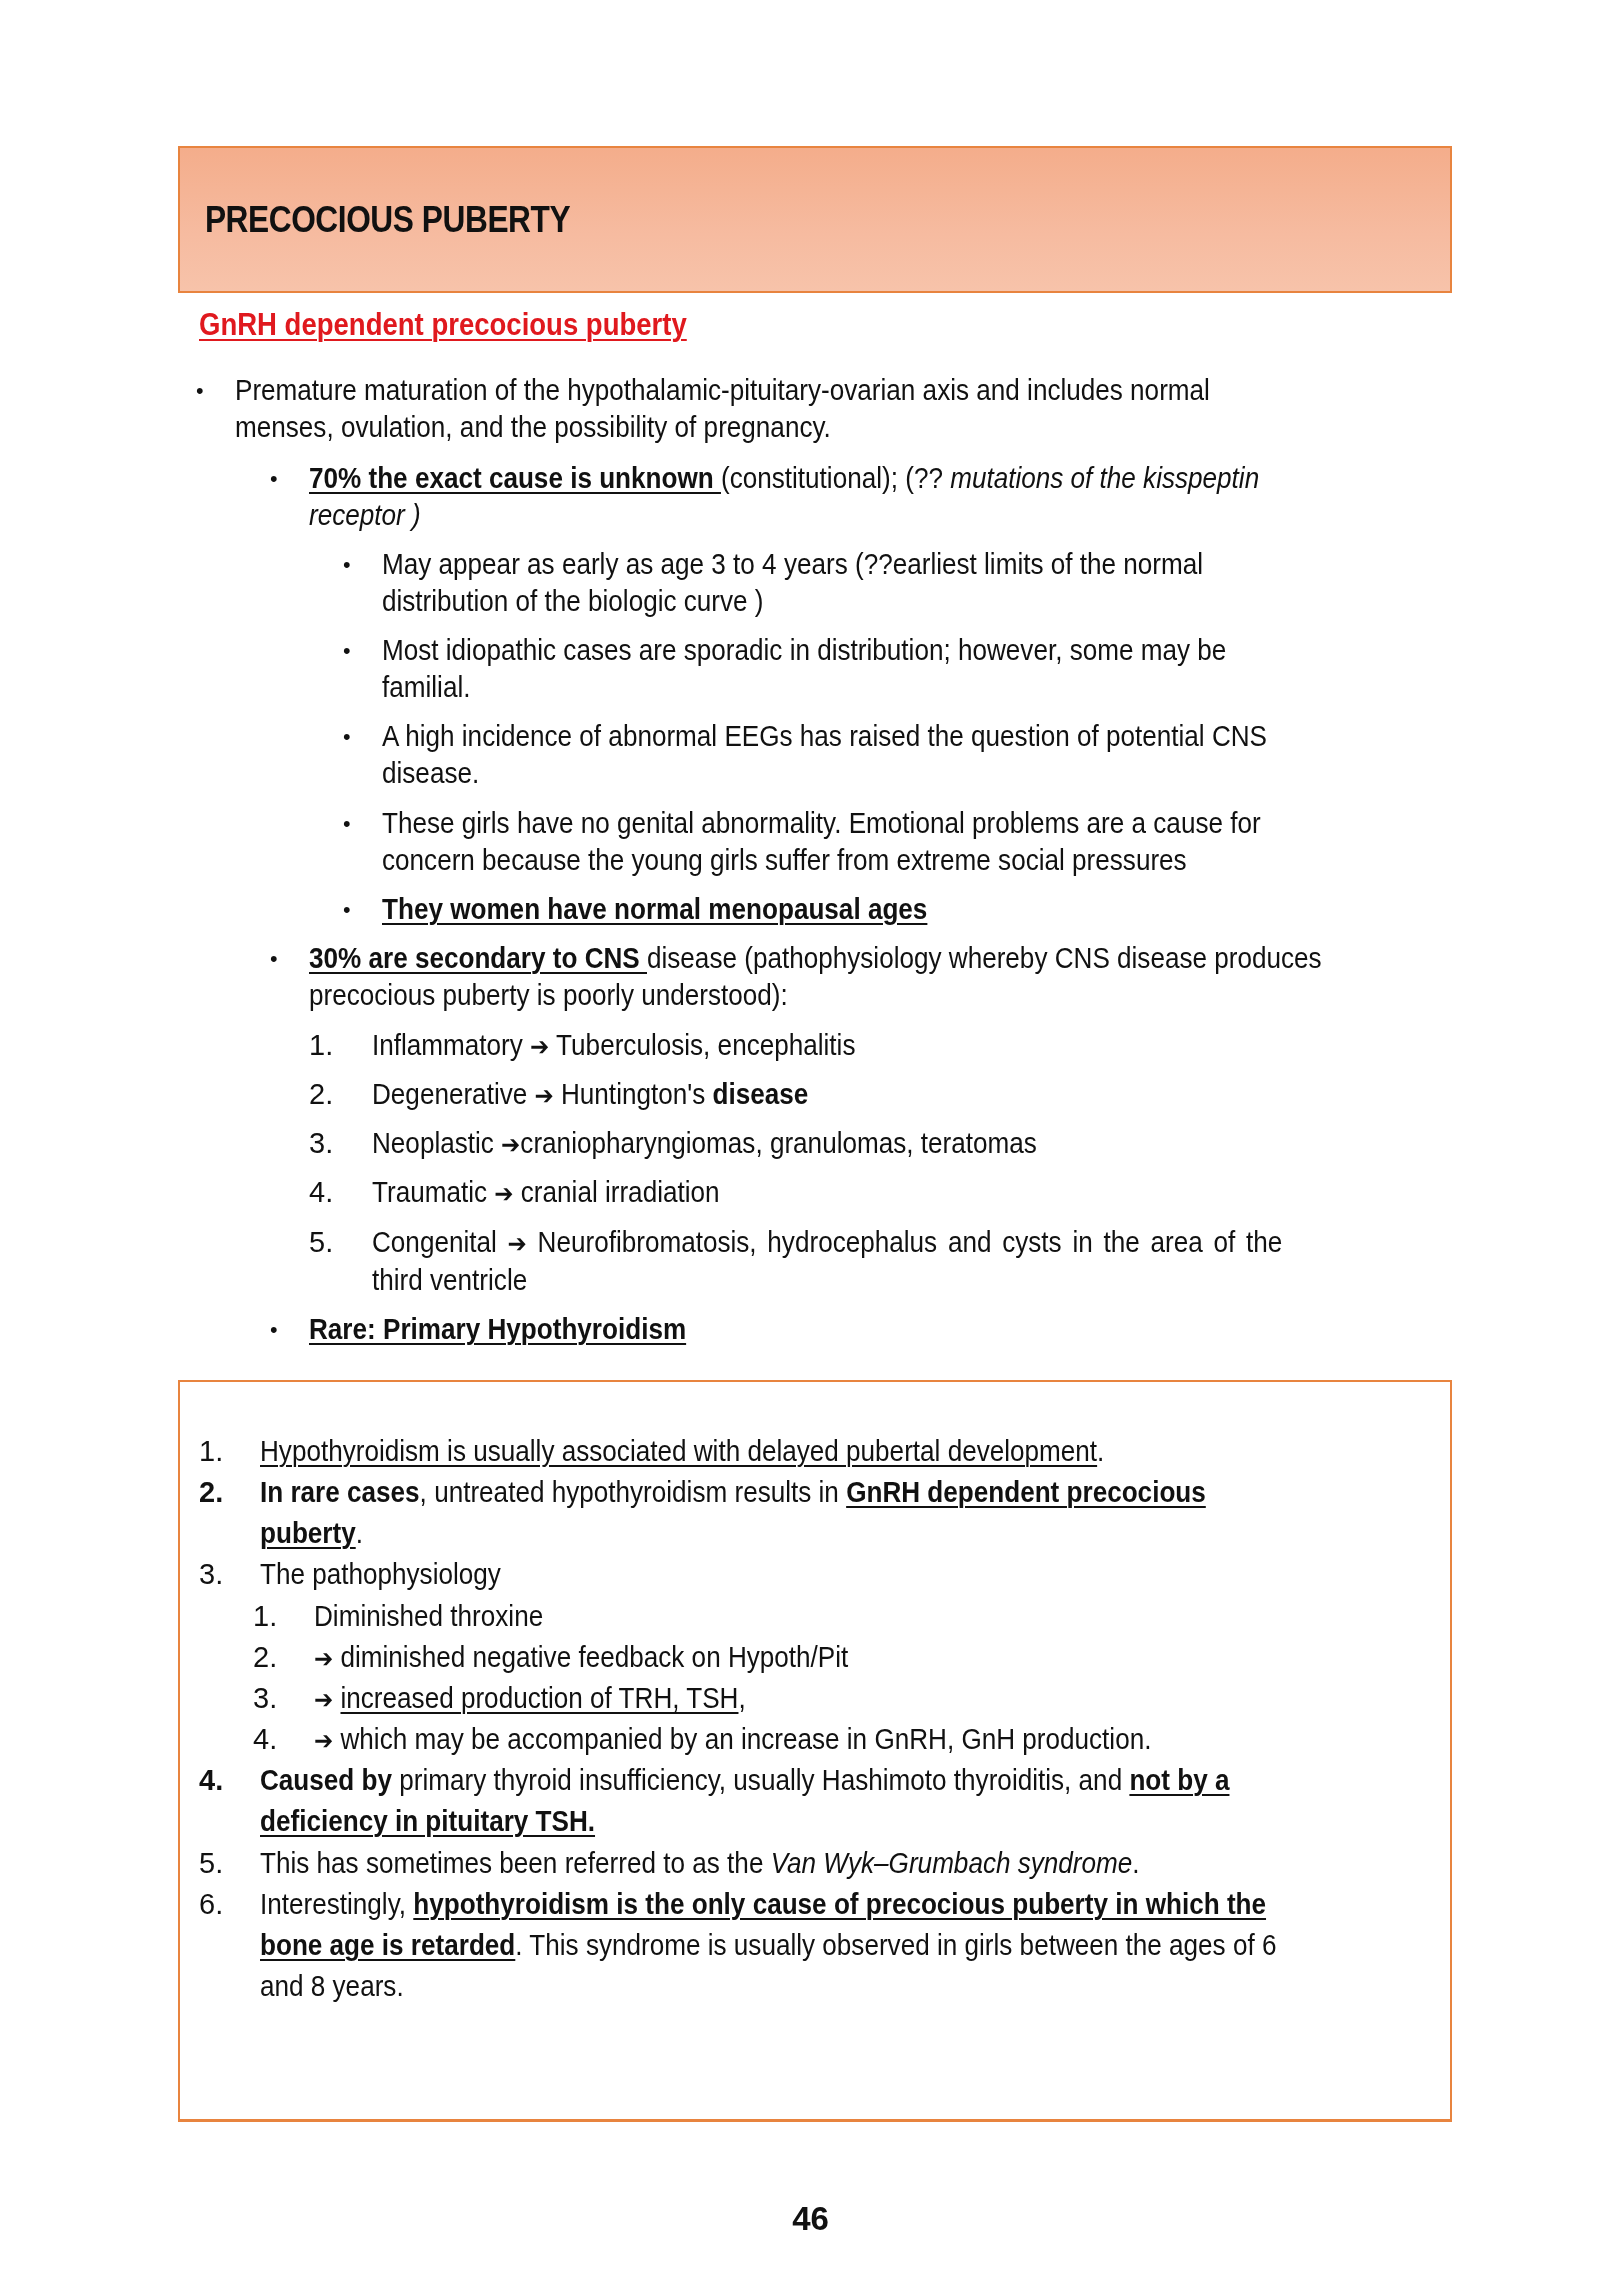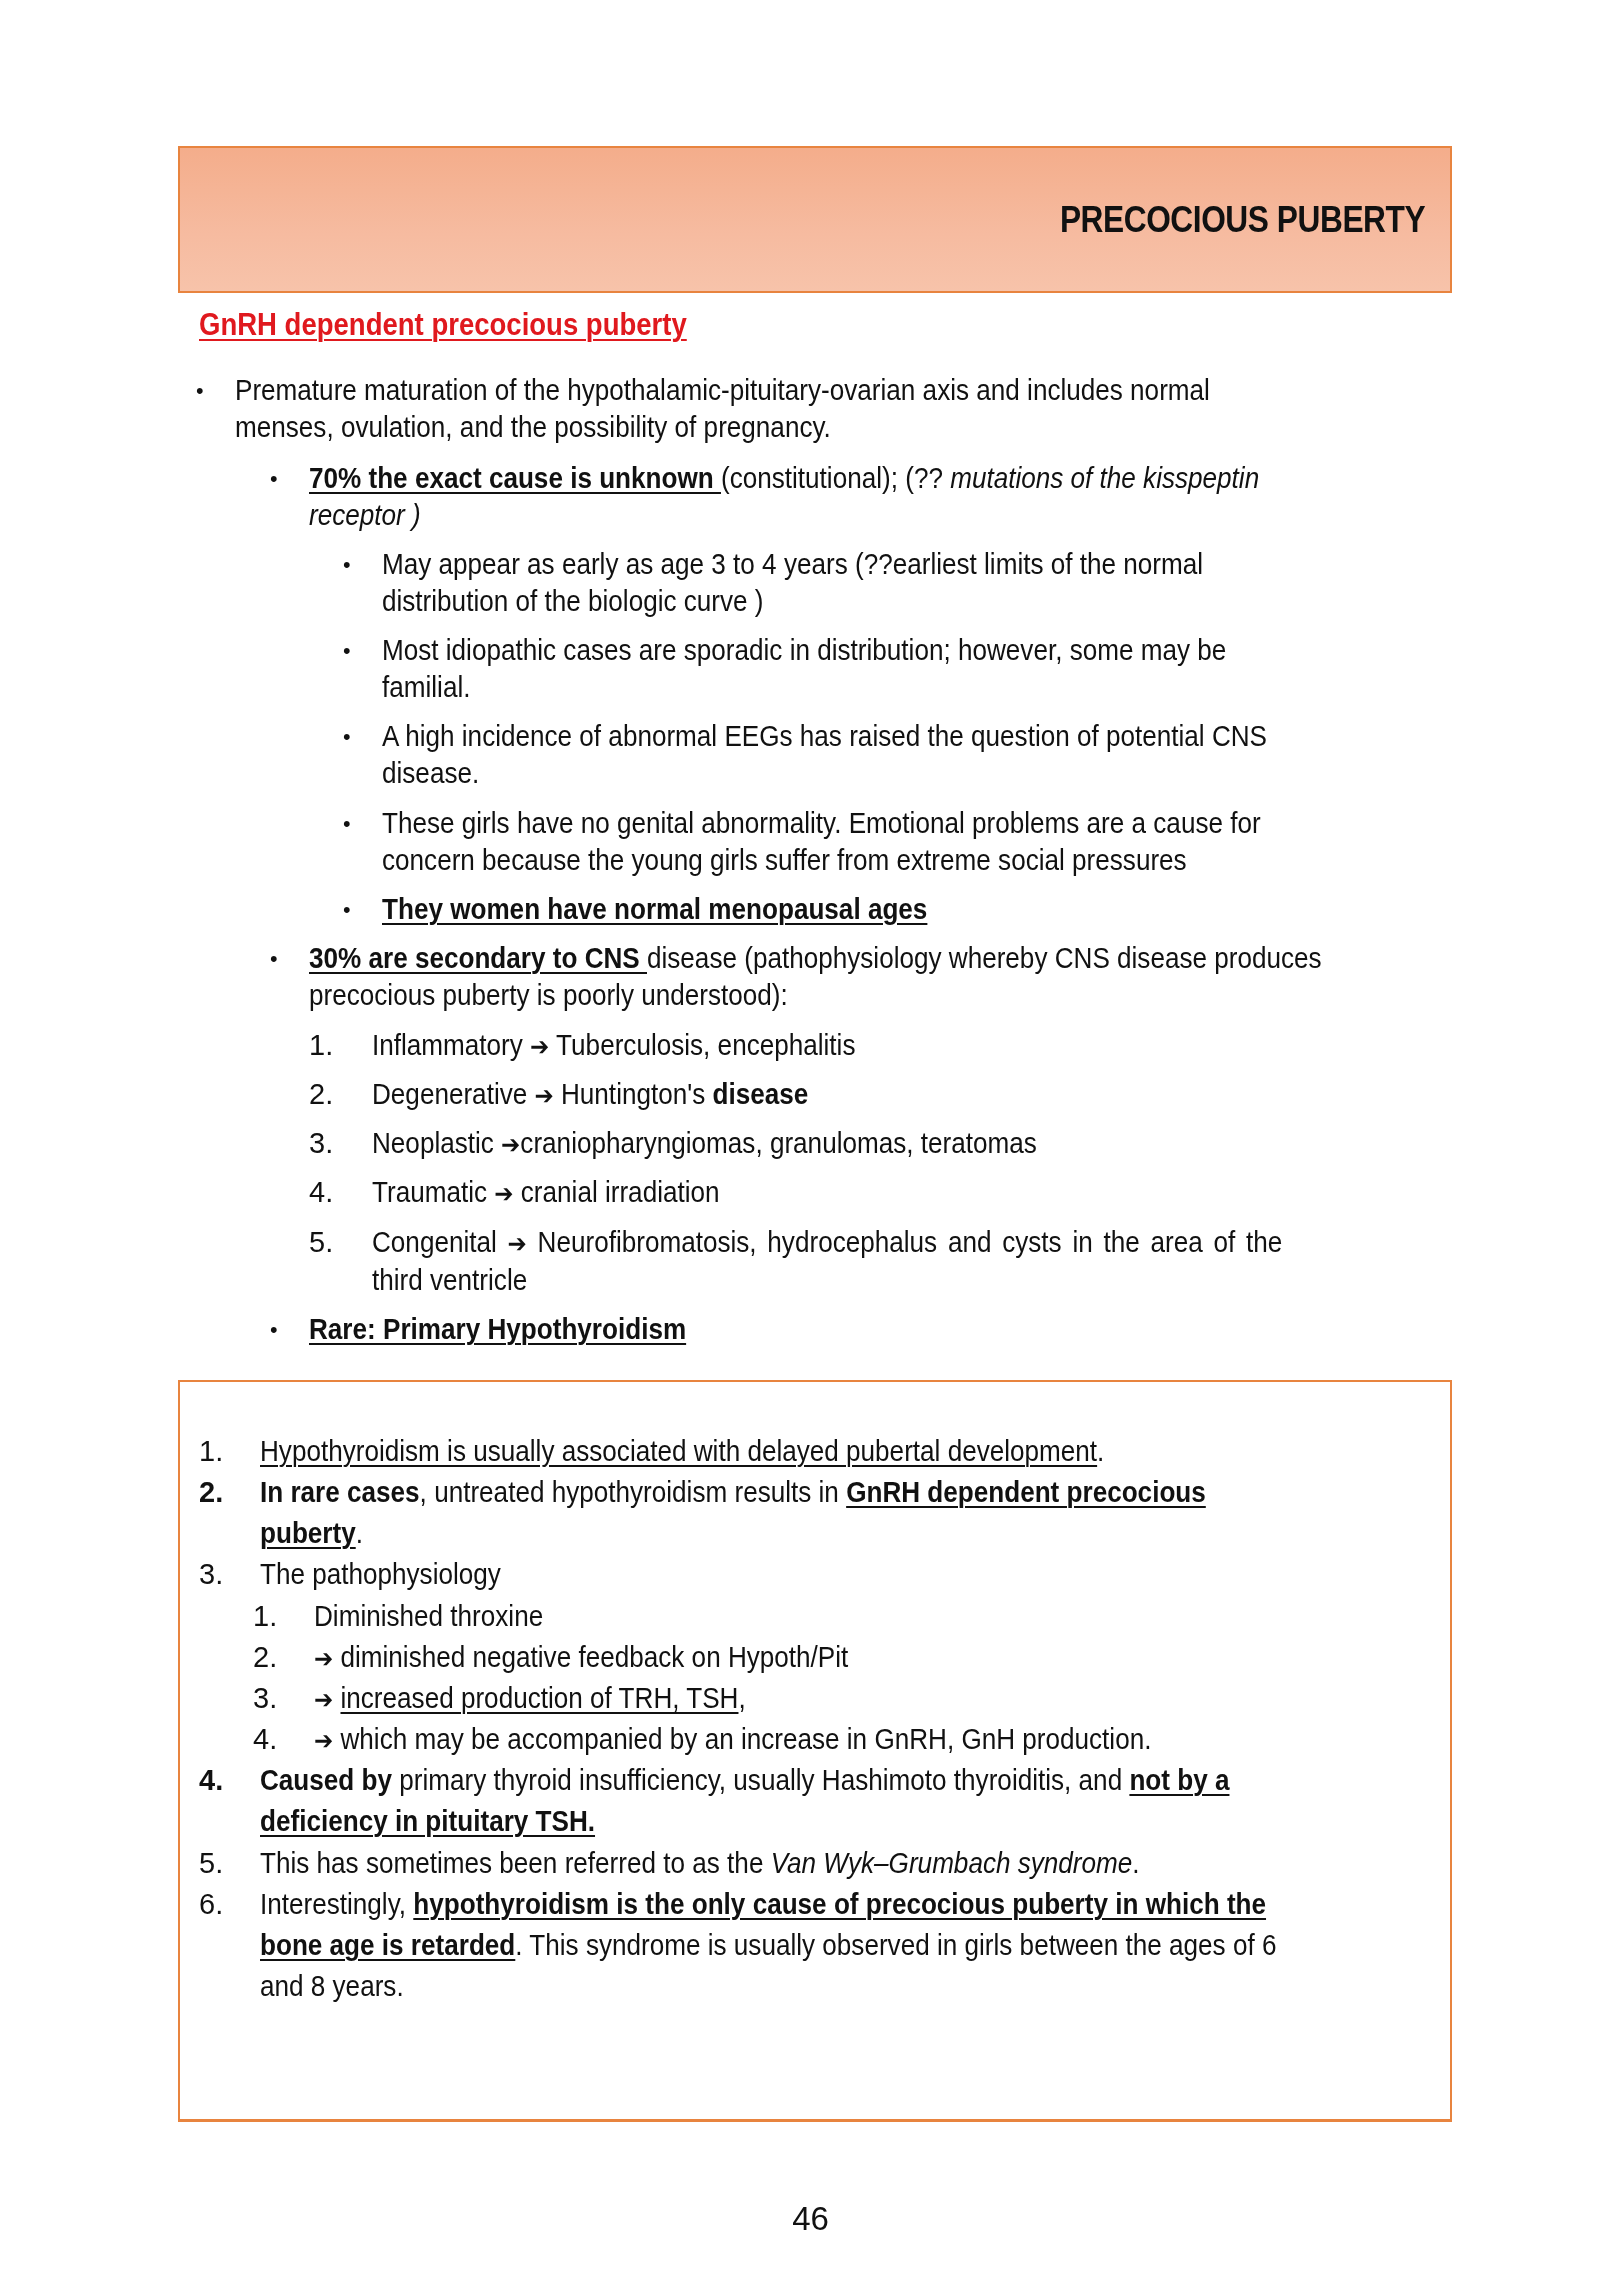--- a/index.html
+++ b/index.html
@@ -7,21 +7,21 @@
     width: 1621px; height: 2293px; position: relative; overflow: hidden;
     font-family: "Liberation Sans", "DejaVu Sans", sans-serif;
     color: #111;
   }
   .page { position: absolute; left: 0; top: 0; width: 1621px; height: 2293px; }
 
   .title-box {
     position: absolute; left: 178px; top: 146px; width: 1270px; height: 143px;
     border: 2.9px solid #E8843F;
     background: linear-gradient(to bottom, #F4AD8B 0%, #F6BBA0 60%, #F7C3AA 100%);
-    display: flex; align-items: center; justify-content: flex-end;
+    display: flex; align-items: center; justify-content: flex-start;
   }
   .title-box h1 {
     margin: 0; font-size: 36px; font-weight: bold; letter-spacing: -0.5px;
     font-family: "Liberation Sans Narrow", "Liberation Sans", sans-serif;
     transform: scaleX(0.88);
   }
 
   .section-heading {
     position: absolute; left: 199px; top: 306px;
     font-size: 32px; font-weight: bold; color: #E0191E;
@@ -47,21 +47,21 @@
     position: absolute; left: 178px; top: 1380px; width: 1270px; height: 737px;
     border: 2.9px solid #E8843F; border-bottom-width: 3.9px; background: #fff;
   }
   .box2-title {
     position: absolute; left: 0; right: 0; top: 1392px; text-align: center;
     font-size: 29px; color: #E0191E; text-decoration: underline;
     text-underline-offset: 3.9px;
   }
   .page-number {
     position: absolute; left: 0; right: 0; top: 2200px; text-align: center;
-    font-size: 33px; font-weight: normal;
+    font-size: 33px; font-weight: bold;
   }
   .cond { display: inline-block; transform: scaleX(0.9); transform-origin: left top; white-space: nowrap; }
 </style>
 </head>
 <body>
 
 <div class="page">
 
   <div class="title-box">
     <h1>PRECOCIOUS PUBERTY</h1>

